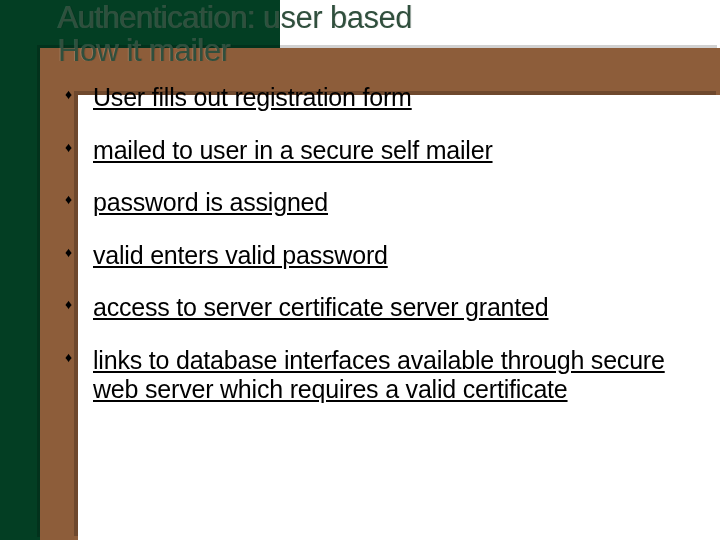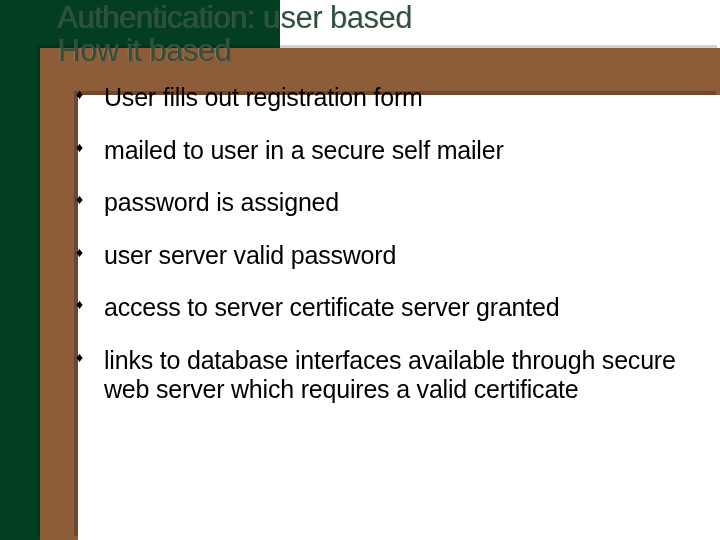--- a/index.html
+++ b/index.html
@@ -46,23 +46,24 @@
     font-size: 31px;
     line-height: 1.05;
     font-weight: 400;
     color: #304f3d;
     text-shadow: -1px 0 0 rgba(255,255,255,0.15), 1px 0 0 rgba(0,0,0,0.1);
     letter-spacing: -0.5px;
   }
   ul.bullets {
     position: absolute;
     top: 83px;
-    left: 72px;
+    left: 61px;
     width: 630px;
     list-style: none;
+    text-decoration: underline;
   }
   ul.bullets li {
     font-size: 25px;
     color: #000;
     line-height: 1.18;
     margin-bottom: 23px;
     padding-left: 32px;
     position: relative;
     letter-spacing: -0.2px;
   }
@@ -86,25 +87,25 @@
 
 <div class="bg-layer">
   <div class="bg-green"></div>
   <div class="bg-brown"></div>
   <div class="bg-white"></div>
 </div>
 
 <div class="content">
   <div class="title">
     <span>Authentication: user based</span><br>
-    <span>How it based</span>
+    <span>How it mailer</span>
   </div>
   <ul class="bullets">
     <li><span>User fills out registration form</span></li>
     <li><span>mailed to user in a secure self mailer</span></li>
     <li><span>password is assigned</span></li>
-    <li><span>user server valid password</span></li>
+    <li><span>valid enters valid password</span></li>
     <li><span>access to server certificate server granted</span></li>
     <li class="wrap">
         <span> links to database interfaces available through secure web server which requires a valid certificate</span>
       </li>
   </ul>
 </div>
 
 </body></html>

